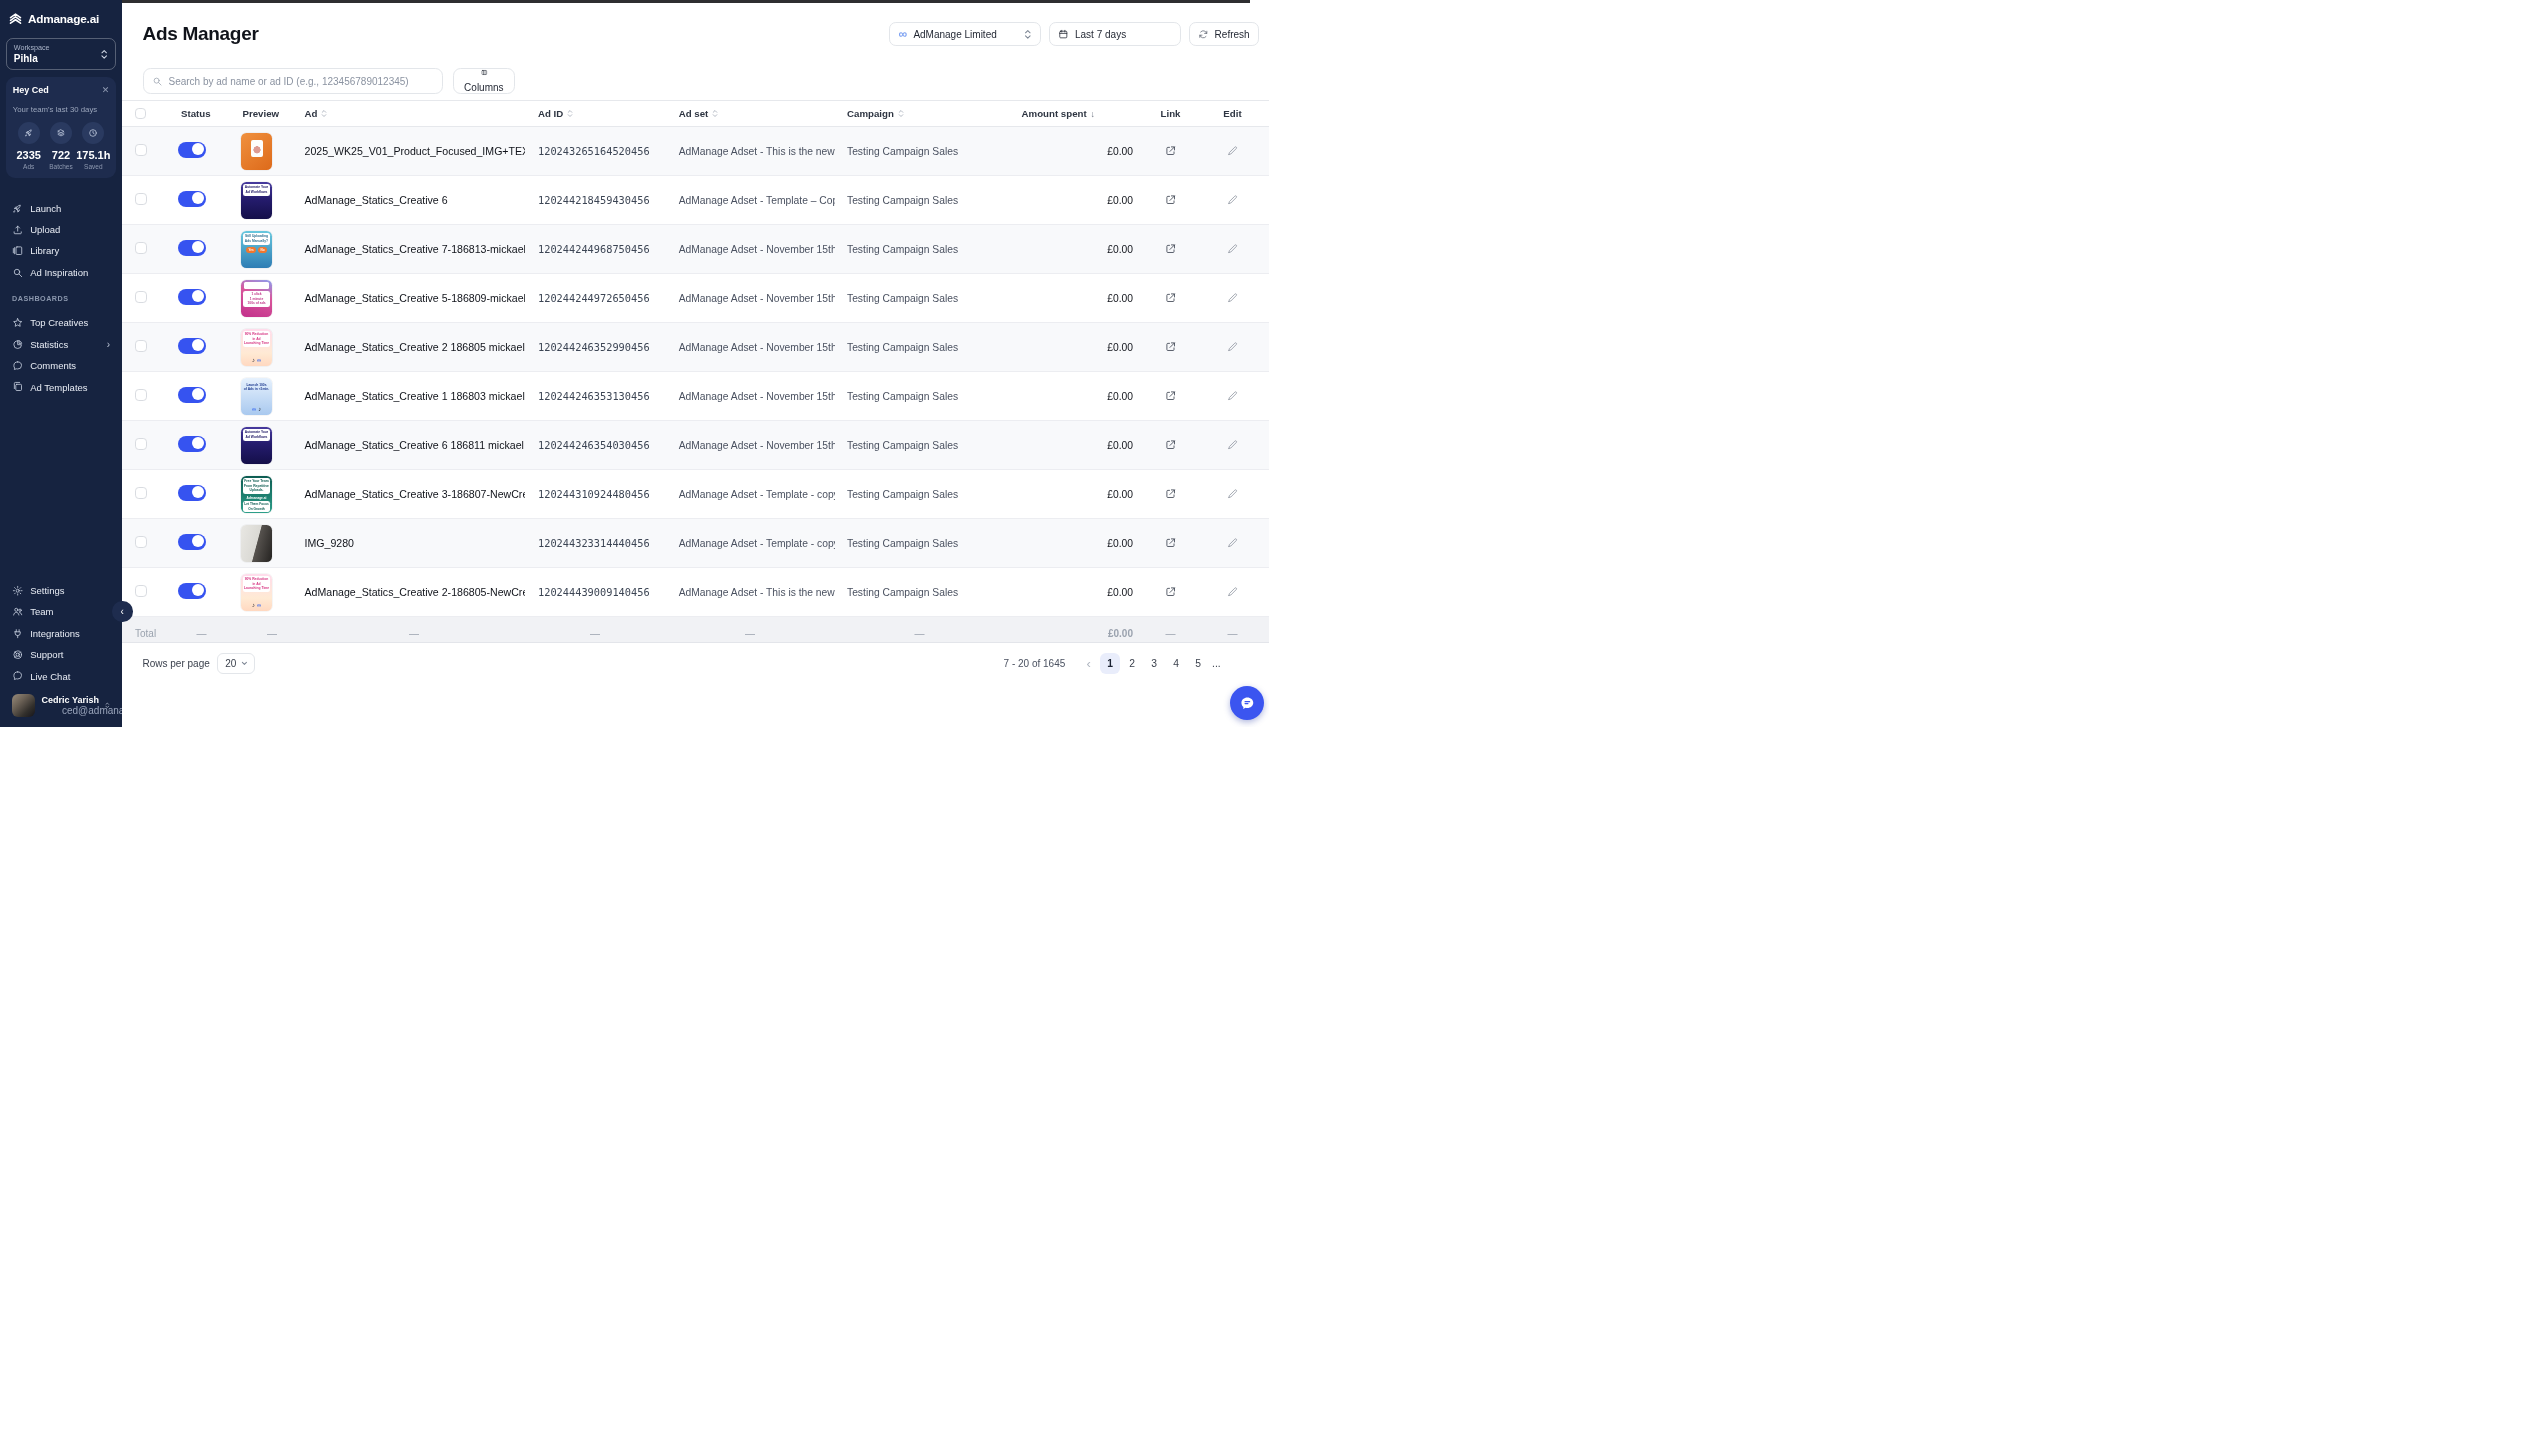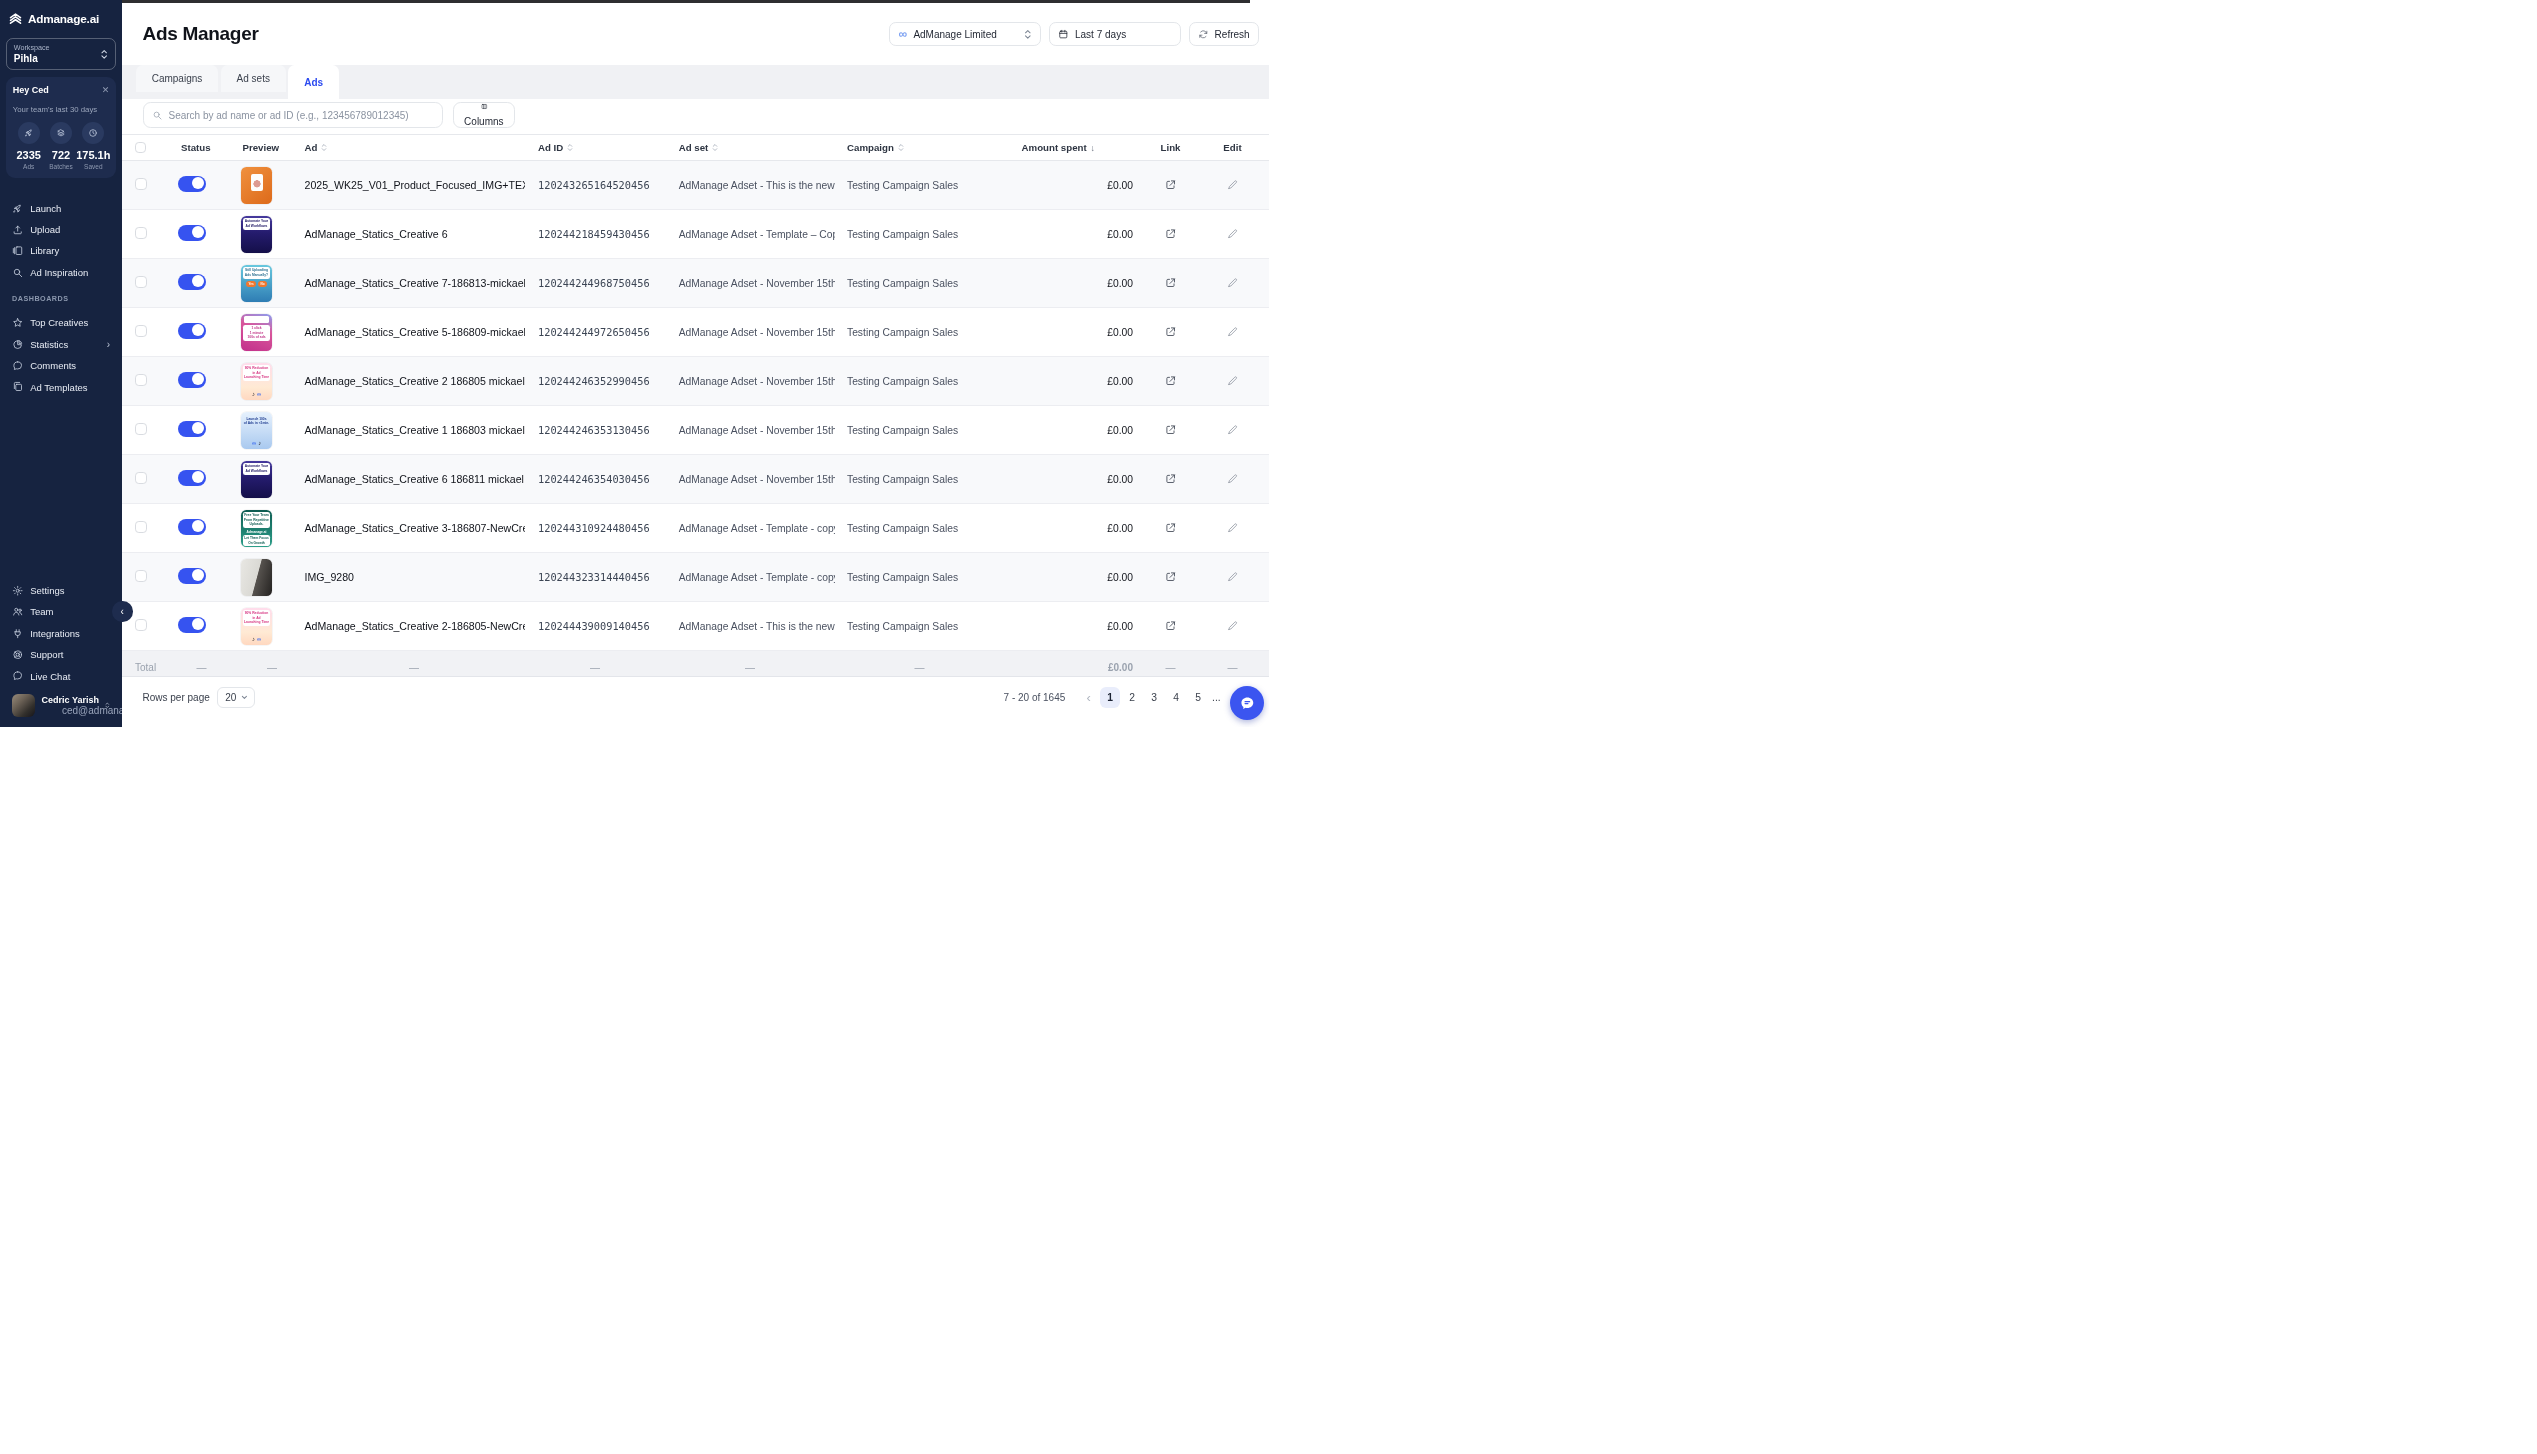--- a/index.html
+++ b/index.html
@@ -373,25 +373,20 @@
           <svg class="ic" width="10.6" height="10.6" viewBox="0 0 24 24" style="color:#5c6370">
               <path d="M20 5v5h-5"></path>
               <path d="M4 19v-5h5"></path>
               <path d="M19.7 10a8 8 0 00-13.8-3.2M4.3 14a8 8 0 0013.8 3.2"></path>
             </svg>
           <span>Refresh</span>
         </button>
       </div>
     </div>
 
-    <div class="tabs-strip">
-      <div class="tab">Campaigns</div>
-      <div class="tab">Ad sets</div>
-      <div class="tab active">Ads</div>
-    </div>
 
     <div class="toolbar">
       <div class="search">
         <svg class="ic" width="10.6" height="10.6" viewBox="0 0 24 24" style="color:#9aa1ad">
             <circle cx="10.5" cy="10.5" r="5.7"></circle>
             <path d="M15 15l5.5 5.5"></path>
           </svg>
         <input placeholder="Search by ad name or ad ID (e.g., 123456789012345)" style="">
       </div>
       <button class="columns-btn">

